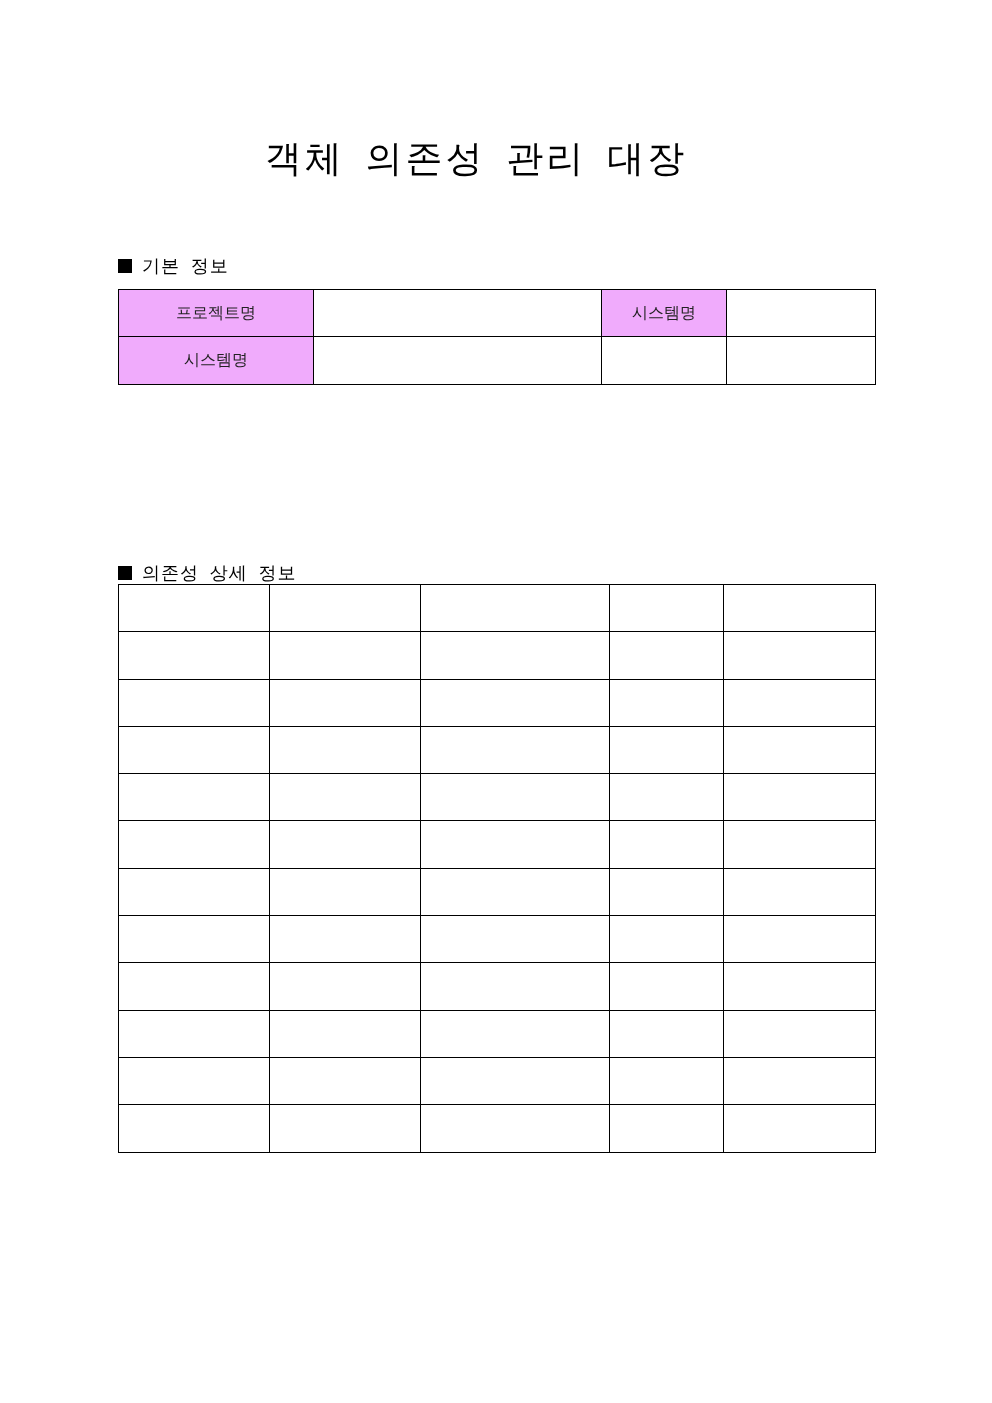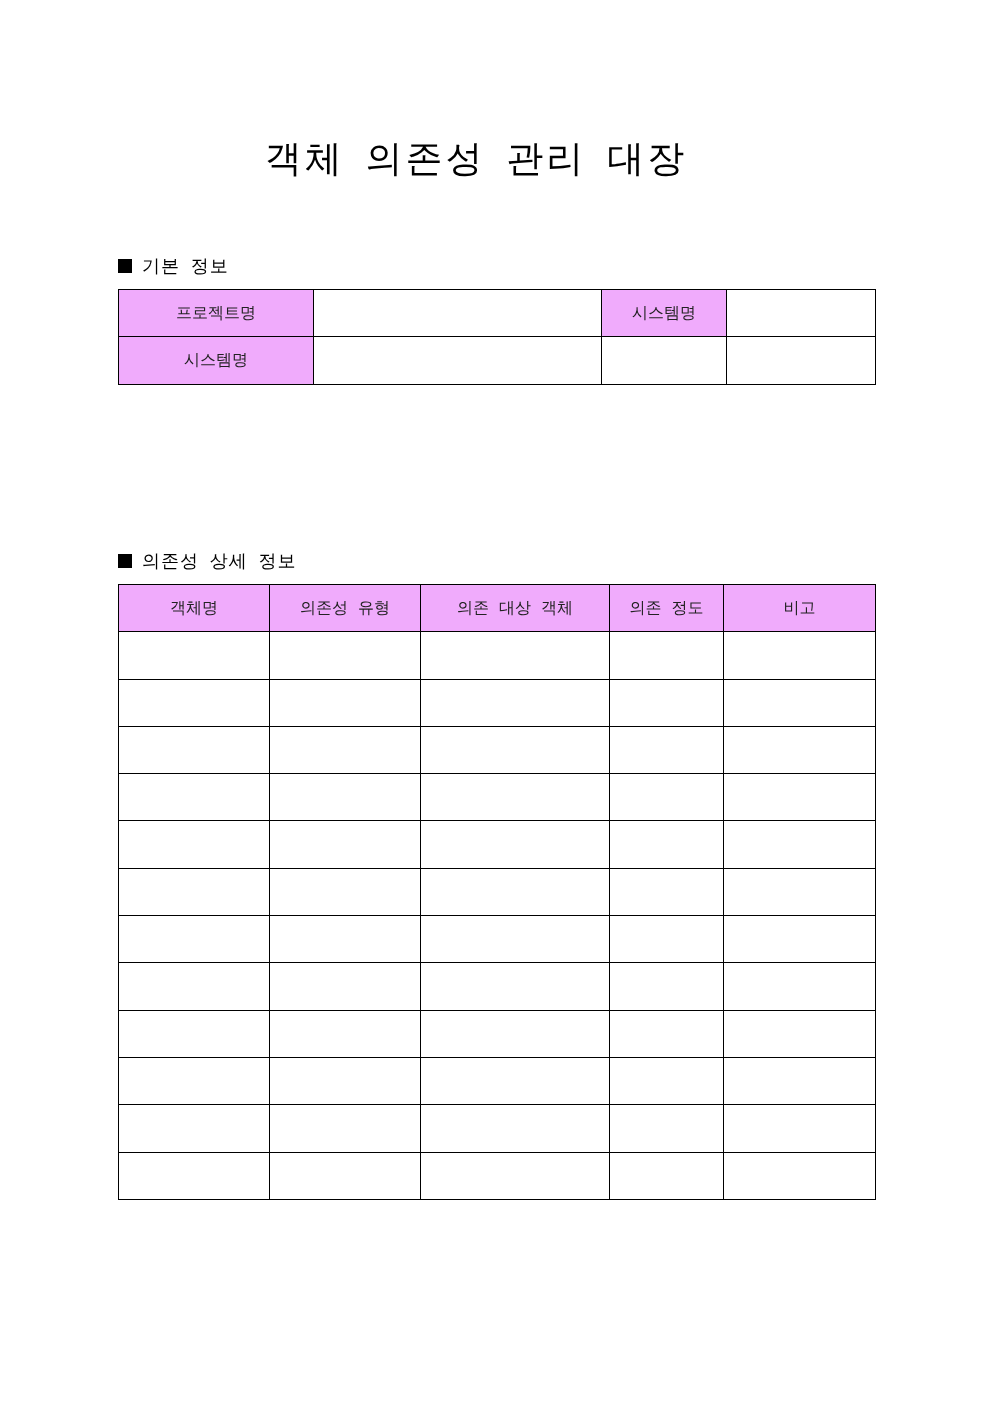--- a/index.html
+++ b/index.html
@@ -96,41 +96,34 @@
   </tr>
   <tr>
     <td class="hdr">시스템명</td>
     <td></td>
     <td></td>
     <td></td>
   </tr>
 </tbody>
   </table>
 
-<div class="section-heading" style="top:549px;">
+<div class="section-heading" style="top:561px;">
   <span class="bullet"></span>
   <span class="label">의존성 상세 정보</span>
 </div>
 
 <table class="form-table" id="detail-table">
   <colgroup>
     <col style="width:151px">
     <col style="width:151px">
     <col style="width:189px">
     <col style="width:114px">
     <col style="width:152px">
   </colgroup>
   <tbody>
-      <tr>
-    <td class="hdr sp">객체명</td>
-    <td class="hdr sp">의존성 유형</td>
-    <td class="hdr sp">의존 대상 객체</td>
-    <td class="hdr sp">의존 정도</td>
-    <td class="hdr sp">비고</td>
-  </tr>
   <tr>
     <td></td>
     <td></td>
     <td></td>
     <td></td>
     <td></td>
   </tr>
   <tr>
     <td></td>
     <td></td>

